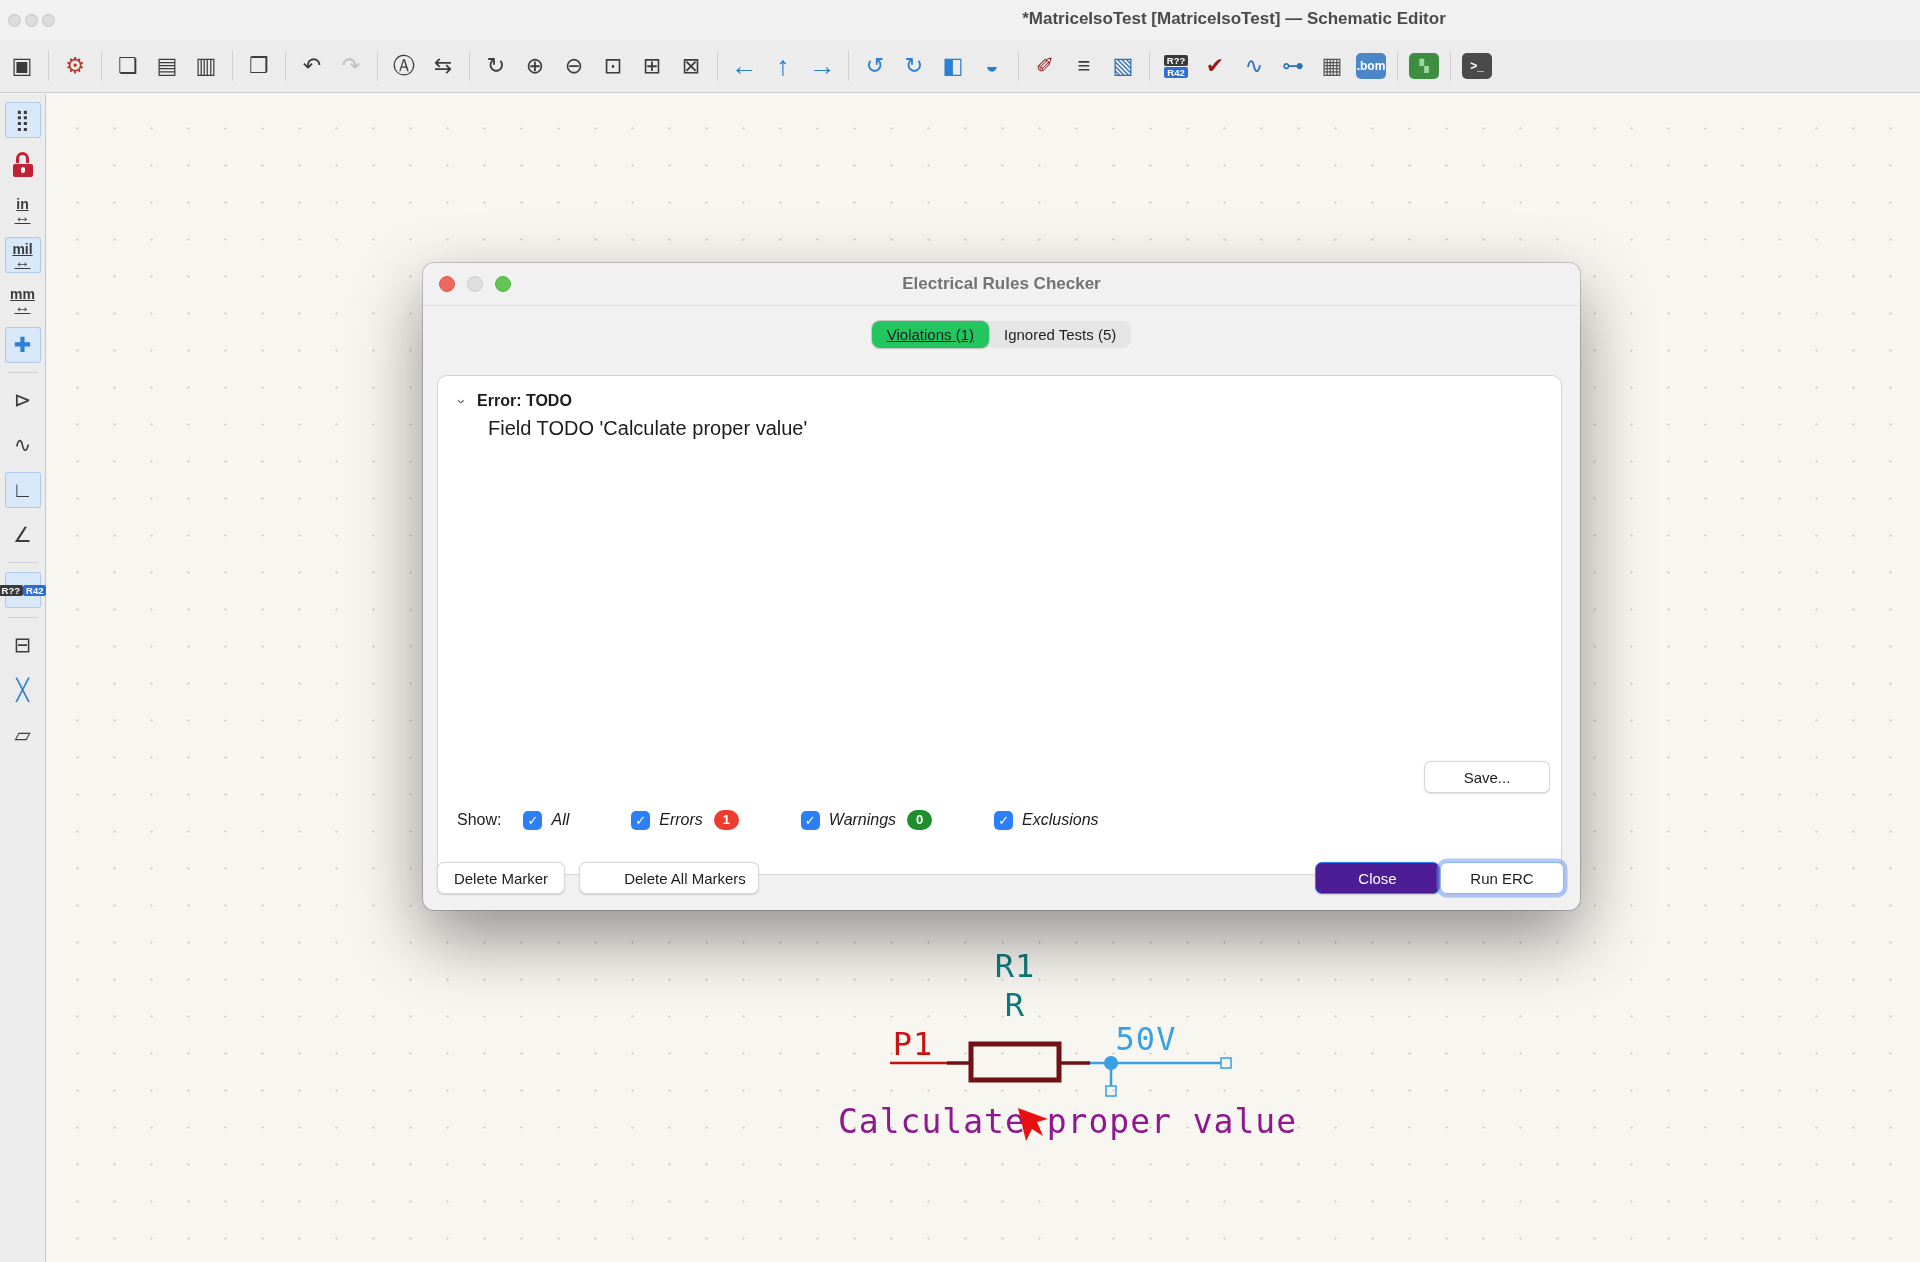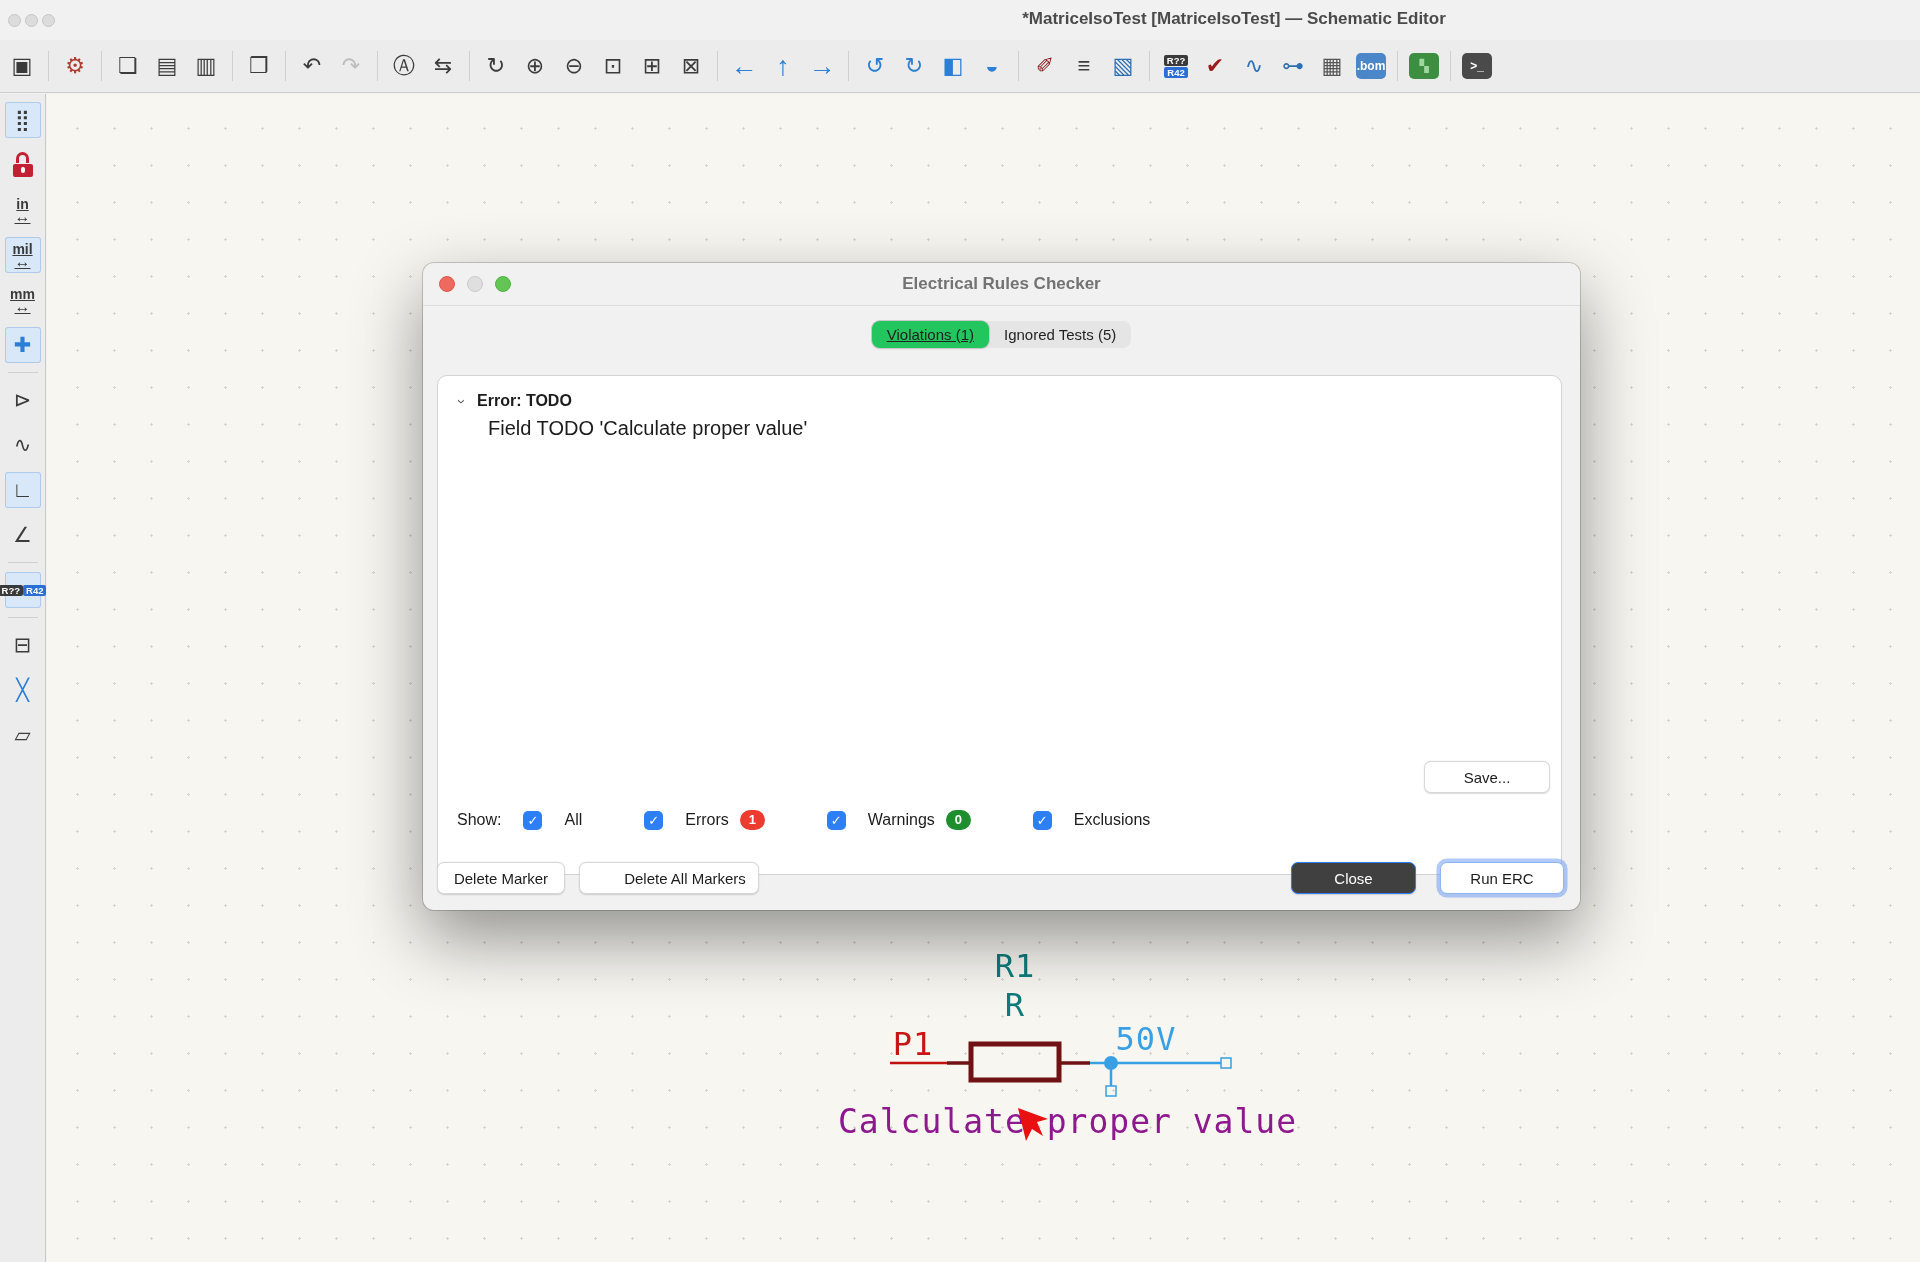--- a/index.html
+++ b/index.html
@@ -58,30 +58,30 @@
     border:1px solid #D4D3D3;border-radius:10px;box-sizing:border-box;padding:16px 18px;}
   .vgroup{display:flex;align-items:center;gap:9px;font-size:16px;font-weight:bold;color:#1C1C1C;}
   .chev{display:inline-block;transform:rotate(90deg);font-size:15px;font-weight:normal;color:#555;width:12px;text-align:center;}
   .vitem{margin:7px 0 0 32px;font-size:20px;color:#1C1C1C;}
   .showrow{position:absolute;left:34px;top:540px;right:30px;height:34px;display:flex;align-items:center;font-size:16px;color:#1C1C1C;}
   .showlabel{margin-right:22px;}
   .filter{display:flex;align-items:center;margin-right:62px;}
   .cb{width:19px;height:19px;border-radius:5px;background:#2D7FF6;display:flex;align-items:center;
     justify-content:center;flex:none;}
   .cb::after{content:"✓";color:#fff;font-size:13px;font-weight:bold;}
-  .cblabel{margin-left:22px;}
+  .cblabel{margin-left:9px;font-style:italic;}
   .badge{margin-left:11px;min-width:13px;padding:0 6px;height:20px;border-radius:10px;color:#fff;
     font-size:13px;font-weight:bold;line-height:20px;text-align:center;}
   .btn{position:absolute;height:32px;border-radius:7px;background:#FFFFFF;border:1px solid #D8D7D7;
     box-shadow:0 .5px 1.5px rgba(0,0,0,.15);font-size:15px;color:#1C1C1C;display:flex;
     align-items:center;justify-content:center;box-sizing:border-box;white-space:nowrap;}
   .btn-save{right:30px;top:498px;width:126px;}
   .btn-delmark{left:14px;top:599px;width:128px;}
   .btn-delall{left:156px;top:599px;width:180px;padding-left:32px;}
-  .btn-close{right:164px;top:599px;width:125px;background:#404040;border-color:#2E7EF7;color:#fff;margin-left:27px;}
+  .btn-close{right:140px;top:599px;width:125px;background:#4c1d95;border-color:#2E7EF7;color:#fff;margin-left:27px;}
   .btn-runerc{right:16px;top:599px;width:124px;border:1px solid #8FB4F0;
     box-shadow:0 0 0 3.5px rgba(99,150,242,.5);}
 </style>
 </head>
 <body>
 
 <div class="titlebar">
   <span class="tl" style="left:8px"></span>
   <span class="tl" style="left:25px"></span>
   <span class="tl" style="left:42px"></span>

